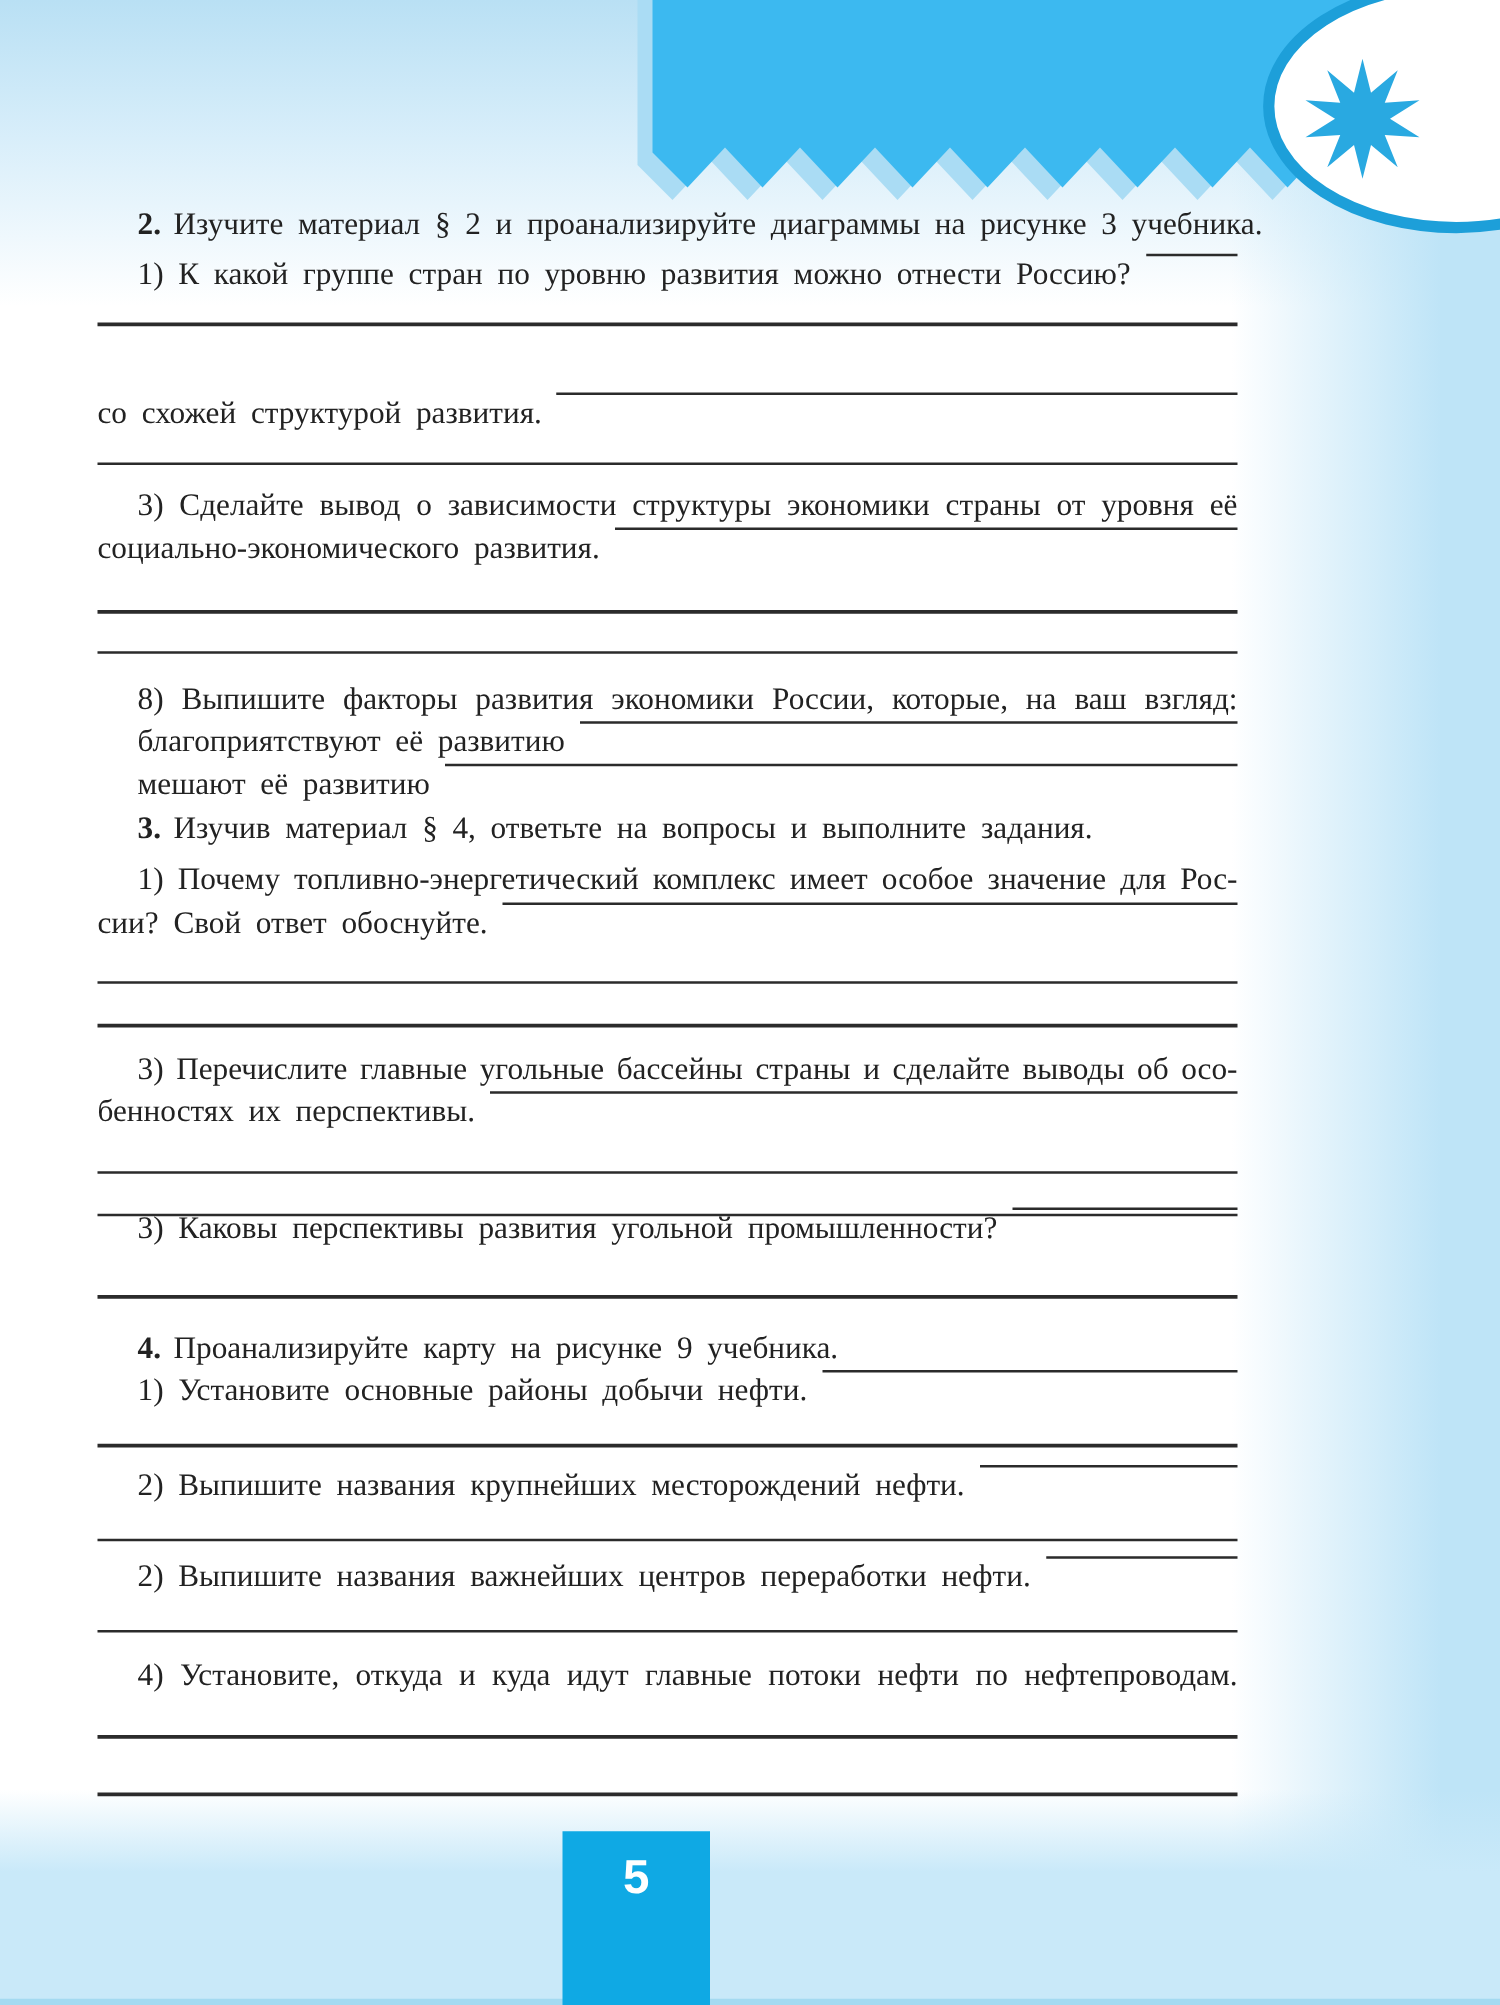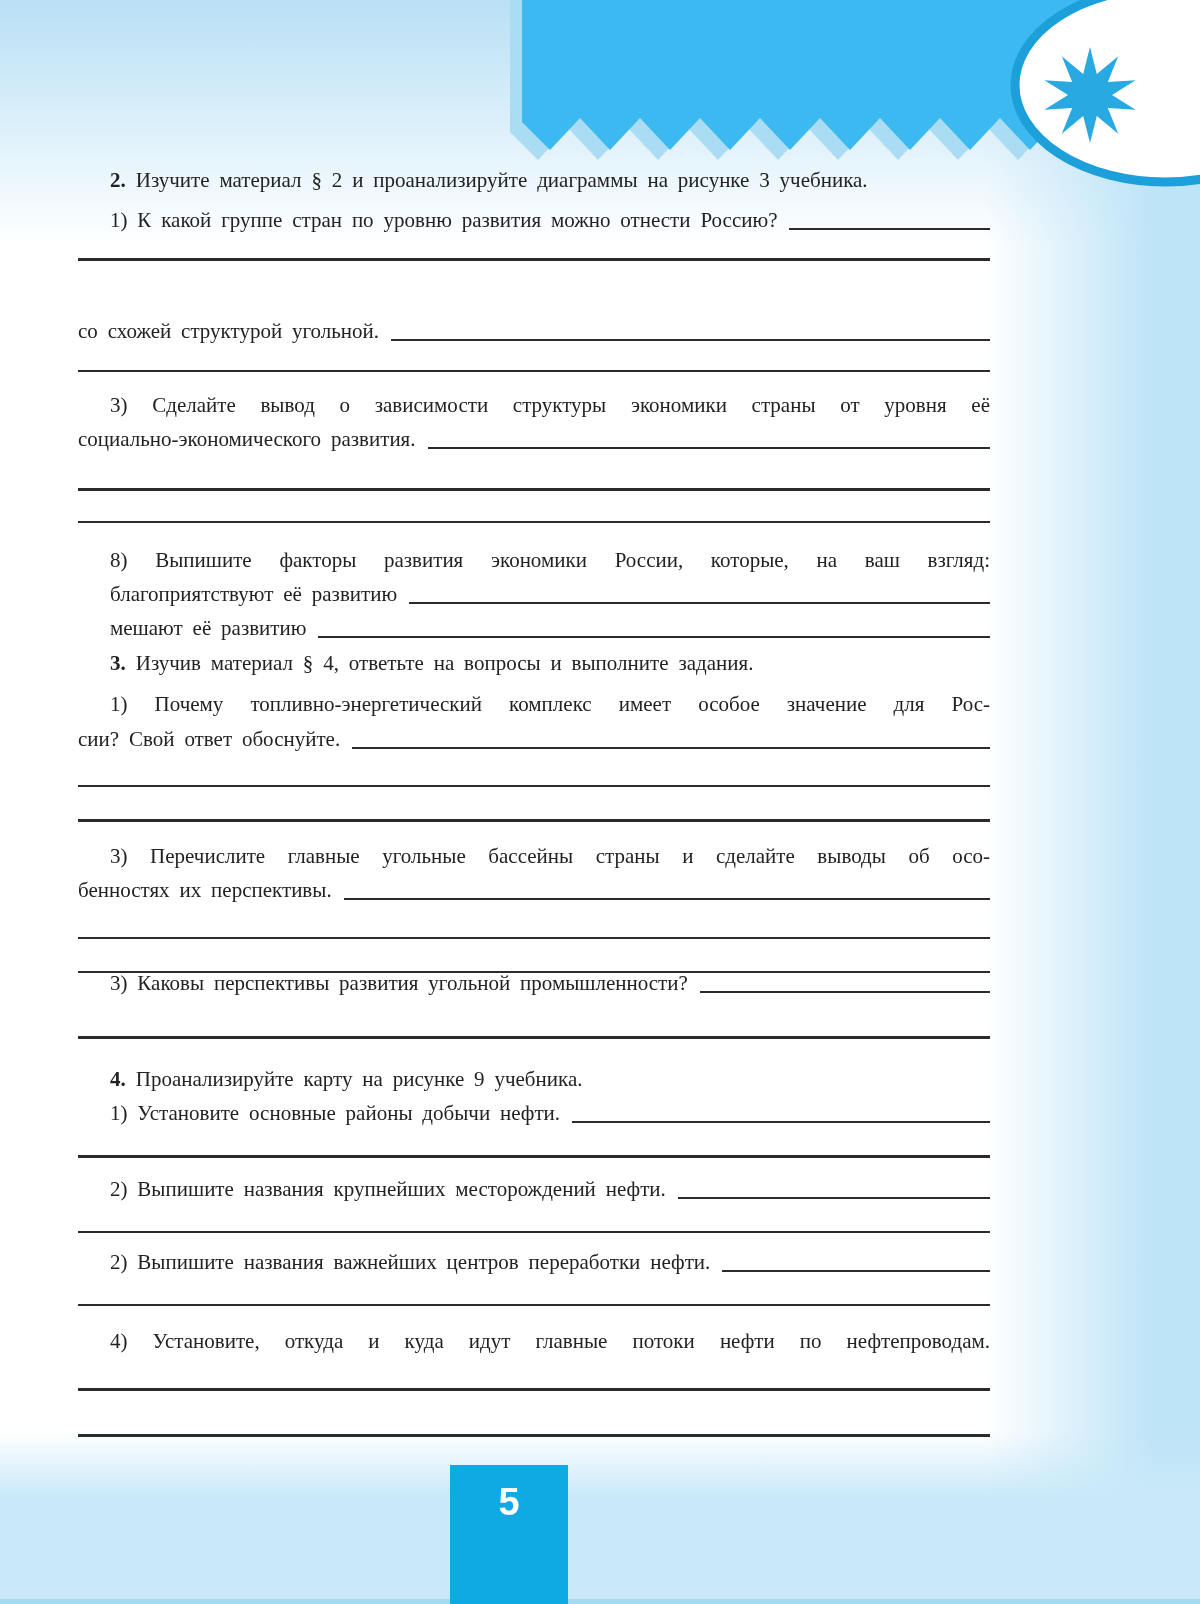--- a/index.html
+++ b/index.html
@@ -26,30 +26,30 @@
   }
   .bg-bottom-edge{
     position:absolute;bottom:0;left:0;width:1200px;height:5px;
     background:#a4daf1;
   }
   
   .banner-svg{position:absolute;top:0;left:0;}
   
   .row{
     position:absolute;left:78px;width:912px;
-    font-size:21px;line-height:34px;
+    font-size:25px;line-height:34px;
     white-space:nowrap;
   }
   .indent{padding-left:32px;width:880px;}
   .jfull{
     text-align:justify;text-align-last:justify;
     white-space:normal;
     text-indent:32px;padding-left:0;width:912px;
   }
-  .flexrow{display:flex;align-items:flex-end;}
+  .flexrow{display:flex;}
   .qtext{word-spacing:0.22em;white-space:nowrap;}
   .tasknum{font-weight:bold;margin-right:10px;}
   .blank{
     flex:1 1 auto;height:0;
     border-bottom:2px solid #2b2b2b;
     margin:0 0 7px 12px;min-width:60px;
   }
   .rule{
     position:absolute;left:78px;width:912px;height:0;
     border-top:2px solid #2b2b2b;
@@ -88,21 +88,21 @@
     <span class="tasknum">2.</span><span class="qtext">Изучите материал § 2 и проанализируйте диаграммы на рисунке 3 учебника.</span>
   </div>
 
   <div class="row indent flexrow" style="top:203px">
     <span class="qtext">1) К какой группе стран по уровню развития можно отнести Россию?</span>
     <span class="blank"></span>
   </div>
   <div class="rule thick" style="top:258px"></div>
 
   <div class="row flexrow" style="top:314px">
-    <span class="qtext">со схожей структурой угольной.</span>
+    <span class="qtext">со схожей структурой развития.</span>
     <span class="blank"></span>
   </div>
   <div class="rule" style="top:370px"></div>
 
   <div class="row jfull" style="top:388px">3) Сделайте вывод о зависимости структуры экономики страны от уровня её</div>
   <div class="row flexrow" style="top:422px">
     <span class="qtext">социально-экономического развития.</span>
     <span class="blank"></span>
   </div>
   <div class="rule thick" style="top:488px"></div>

